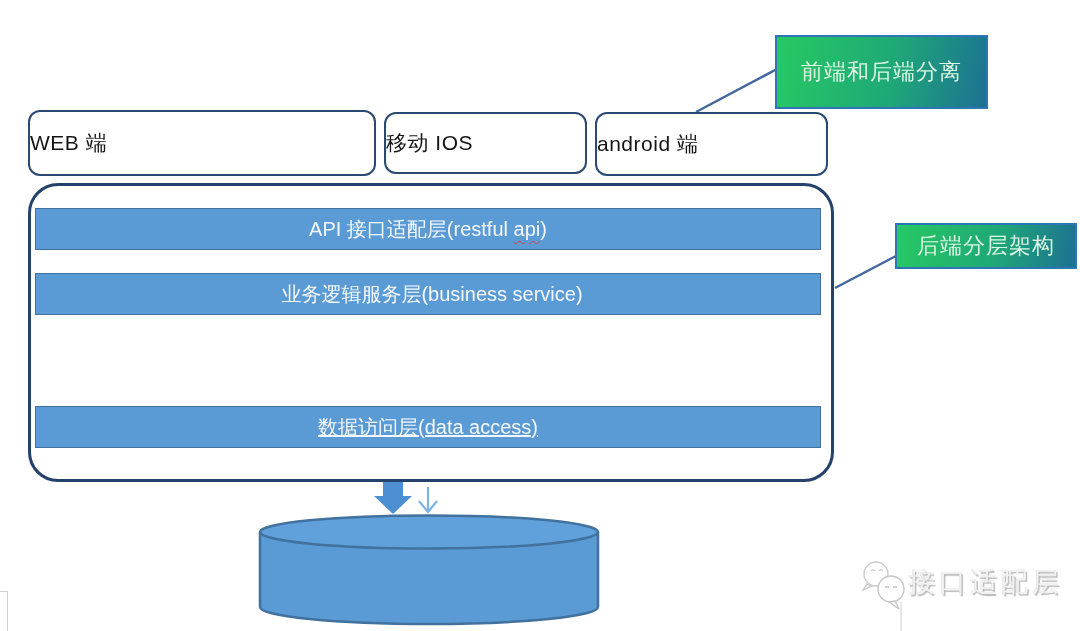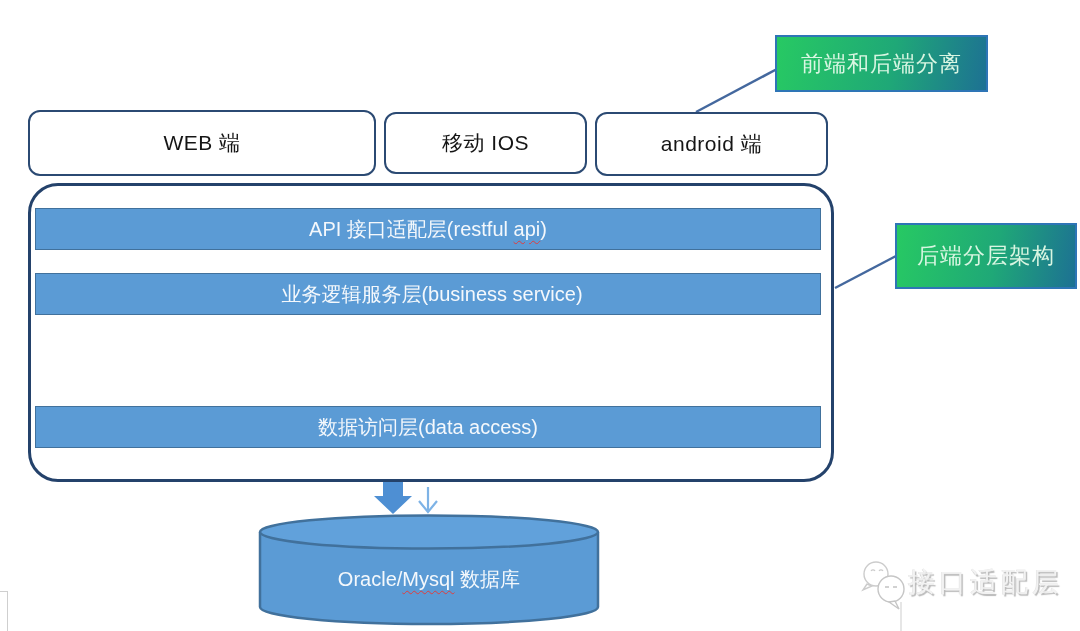--- a/index.html
+++ b/index.html
@@ -6,54 +6,54 @@
   *{box-sizing:border-box;}
   .canvas{
     position:relative;width:1080px;height:631px;background:#ffffff;
     overflow:hidden;font-family:"Liberation Sans","DejaVu Sans",sans-serif;
   }
   .overlay{position:absolute;left:0;top:0;width:1080px;height:631px;pointer-events:none;}
 
   
   .client-box{
     position:absolute;background:#ffffff;border:2.5px solid #2B4A73;border-radius:12px;
-    display:flex;align-items:center;justify-content:center;
+    display:flex;align-items:center;justify-content:flex-start;
     font-size:21px;color:#151515;letter-spacing:0.5px;
   }
   .web-box{left:28px;top:110px;width:348px;height:66px;}
   .ios-box{left:384px;top:112px;width:203px;height:62px;}
   .android-box{left:595px;top:112px;width:233px;height:64px;}
 
   
   .green-box{
     position:absolute;border:2px solid #2E75B6;
     background:linear-gradient(100deg,#27C963 0%,#1FA877 55%,#1D7193 100%);
     display:flex;align-items:center;justify-content:center;
     font-size:22px;color:#D9F6E2;letter-spacing:1px;
   }
-  .g1{left:775px;top:35px;width:213px;height:57px;}
-  .g2{left:895px;top:223px;width:182px;height:66px;}
+  .g1{left:775px;top:35px;width:213px;height:74px;}
+  .g2{left:895px;top:223px;width:182px;height:46px;}
 
   
   .backend-container{
     position:absolute;left:28px;top:183px;width:806px;height:299px;
     border:3px solid #24426B;border-radius:30px;background:transparent;
   }
 
   
   .layer-bar{
     position:absolute;left:35px;width:786px;height:42px;
     background:#5B9BD5;border:1.5px solid #41719C;
     display:flex;align-items:center;justify-content:center;
     font-size:20px;color:#F4F8FC;
   }
   .l1{top:208px;}
   .l2{top:273px;padding-left:8px;}
   .l3{top:340px;}
-  .l4{top:406px;}
+  .l4{top:406px;text-decoration:underline;}
 
   .sq{
     text-decoration:underline;text-decoration-style:wavy;
     text-decoration-color:#E03C3C;text-decoration-thickness:1px;
     text-underline-offset:4px;
   }
 
   
   .db-wrap{position:absolute;left:257px;top:513px;width:344px;height:115px;}
   .db-label{
@@ -119,21 +119,20 @@
   <div class="layer-bar l4">
     <span><span>数据访问层(data access)</span><span class="sq"></span><span></span></span>
   </div>
 
   <div class="db-wrap">
     <svg width="344" height="115" viewBox="0 0 344 115">
       <path d="M3,19 L3,94 A169,17 0 0 0 341,94 L341,19" fill="#5B9BD5" stroke="#41719C" stroke-width="2.5"></path>
       <ellipse cx="172" cy="19" rx="169" ry="16.5" fill="#61A1DB" stroke="#41719C" stroke-width="2.5"></ellipse>
     </svg>
   </div>
-  <div class="db-label"><span>Oracle/</span><span class="sq">Mysql</span><span> 数据库</span></div>
 
   <div class="watermark">
     <svg class="wm-icon" width="56" height="75" viewBox="0 0 56 75">
       <g stroke="#cccccc" stroke-width="1.4" fill="#ffffff">
         <circle cx="24" cy="16" r="12"></circle>
         <path d="M15,26 L11,32 L20,28 Z"></path>
       </g>
       <g stroke="#cccccc" stroke-width="1.2" fill="none">
         <path d="M19,13 a2.4,2.4 0 0 1 4,0"></path>
         <path d="M27,13 a2.4,2.4 0 0 1 4,0"></path>

